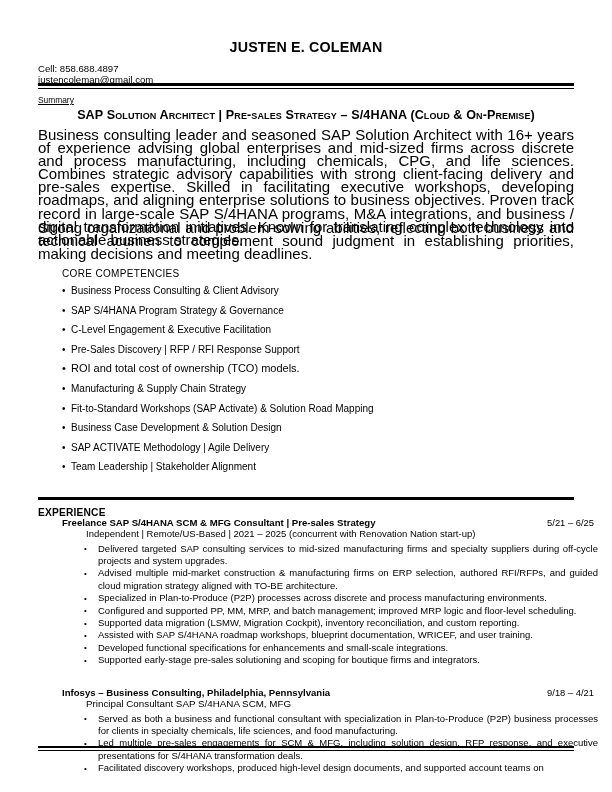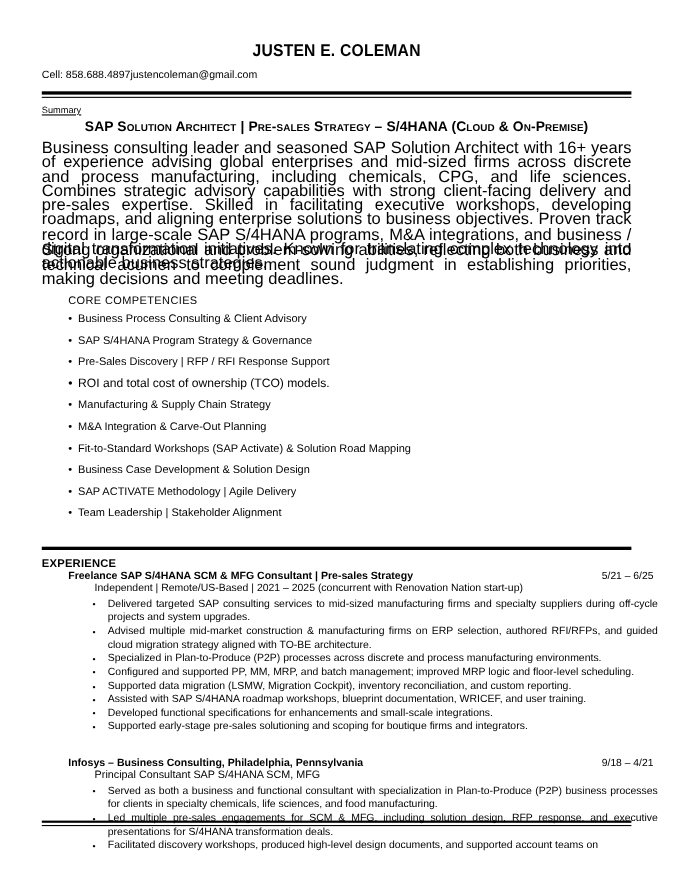--- a/index.html
+++ b/index.html
@@ -34,22 +34,23 @@
     font-size: 15.5px;
     letter-spacing: 0.2px;
     transform: scaleX(0.92);
   }
   .contact-row {
     position: absolute;
     top: 63px;
     left: 38px;
     width: 536px;
     display: flex;
-    justify-content: flex-start;
+    justify-content: space-between;
     font-size: 9.6px;
+    flex-direction: column;
   }
 
   .rule-thick {
     position: absolute;
     left: 38px;
     width: 536px;
     height: 2.6px;
     background: #000;
   }
   .rule-thin {
@@ -217,24 +218,24 @@
   <div class="headline">SAP Solution Architect | Pre-sales Strategy – S/4HANA (Cloud &amp; On-Premise)</div>
 
   <div class="para" id="summary-para-1">Business consulting leader and seasoned SAP Solution Architect with 16+ years of experience advising global enterprises and mid-sized firms across discrete and process manufacturing, including chemicals, CPG, and life sciences. Combines strategic advisory capabilities with strong client-facing delivery and pre-sales expertise. Skilled in facilitating executive workshops, developing roadmaps, and aligning enterprise solutions to business objectives. Proven track record in large-scale SAP S/4HANA programs, M&amp;A integrations, and business / digital transformation initiatives. Known for translating complex technology into actionable business strategies.</div>
   <div class="para" id="summary-para-2">Strong organizational and problem-solving abilities, reflecting both business and technical acumen to complement sound judgment in establishing priorities, making decisions and meeting deadlines.</div>
 
   <div class="comp-block">
     <div class="comp-heading">CORE COMPETENCIES</div>
     <ul class="comp-list" id="competency-list">
         <li class="comp-item"><span class="b">•</span><span>Business Process Consulting &amp; Client Advisory</span></li>
         <li class="comp-item"><span class="b">•</span><span>SAP S/4HANA Program Strategy &amp; Governance</span></li>
+        <li class="comp-item"><span class="b">•</span><span>C-Level Engagement &amp; Executive Facilitation</span></li>
         <li class="comp-item"><span class="b">•</span><span>Pre-Sales Discovery | RFP / RFI Response Support</span></li>
         <li class="comp-item small"><span class="b">•</span><span>ROI and total cost of ownership (TCO) models.</span></li>
         <li class="comp-item"><span class="b">•</span><span>Manufacturing &amp; Supply Chain Strategy</span></li>
-        <li class="comp-item"><span class="b">•</span><span>M&amp;A Integration &amp; Carve-Out Planning</span></li>
         <li class="comp-item"><span class="b">•</span><span>Fit-to-Standard Workshops (SAP Activate) &amp; Solution Road Mapping</span></li>
         <li class="comp-item"><span class="b">•</span><span>Business Case Development &amp; Solution Design</span></li>
         <li class="comp-item"><span class="b">•</span><span>SAP ACTIVATE Methodology | Agile Delivery</span></li>
         <li class="comp-item"><span class="b">•</span><span>Team Leadership | Stakeholder Alignment</span></li>
       </ul>
   </div>
 
   <div class="rule-thick" style="top:497px;"></div>
 
   <div class="exp-heading">EXPERIENCE</div>

